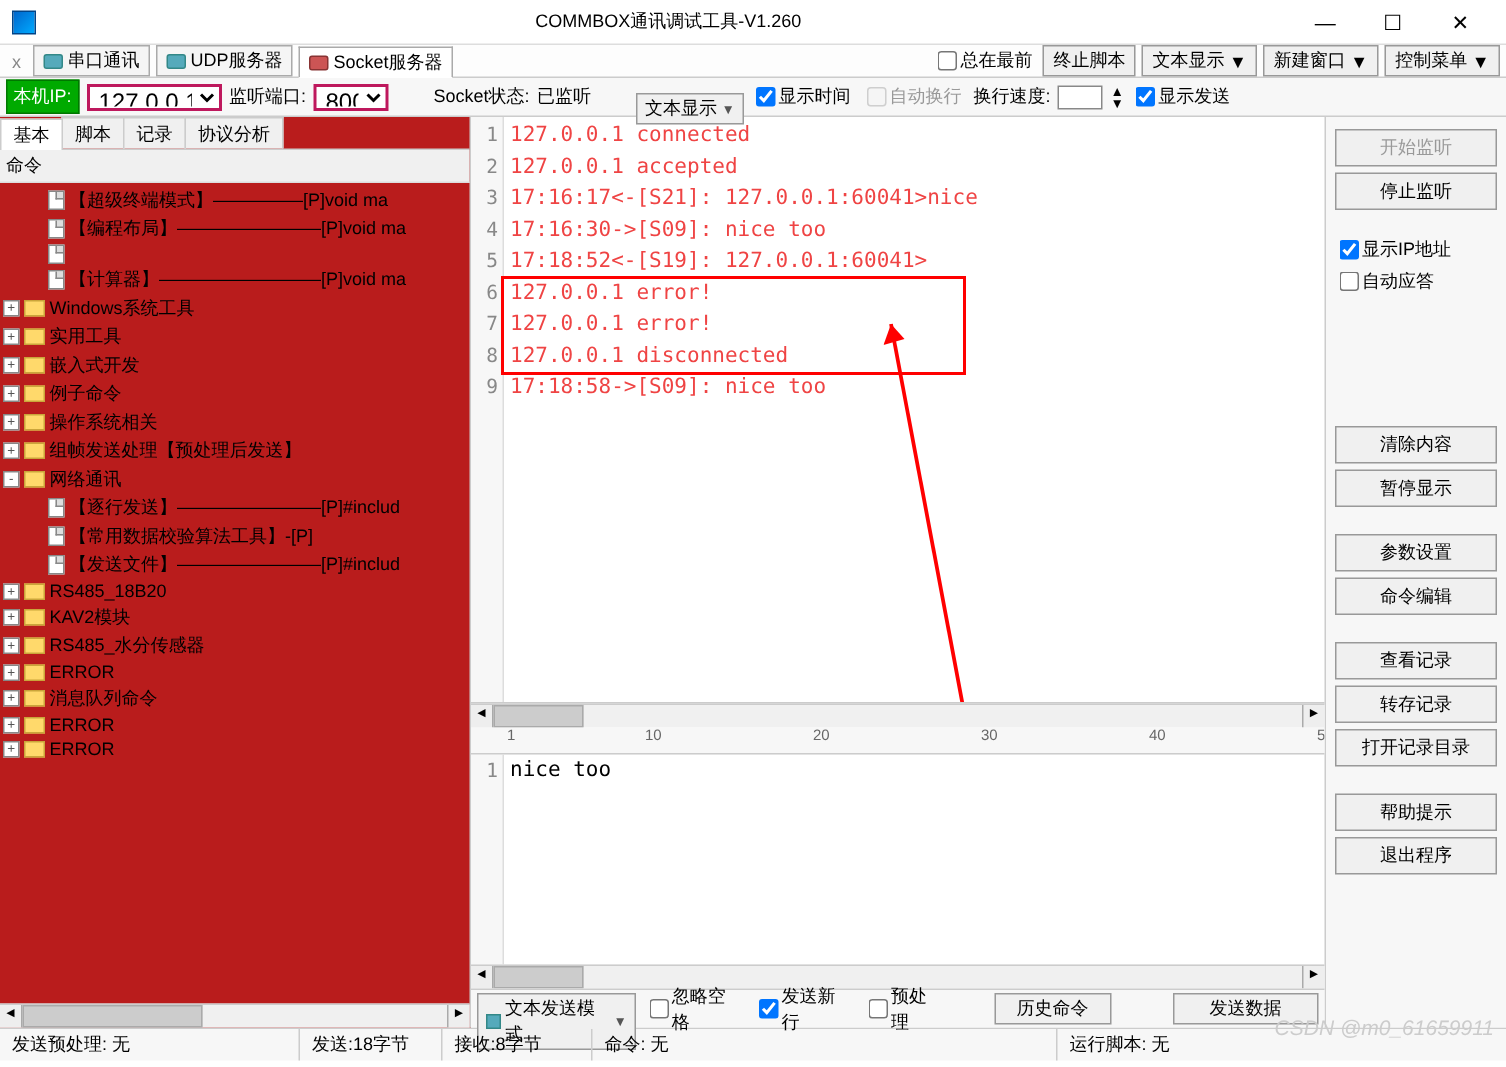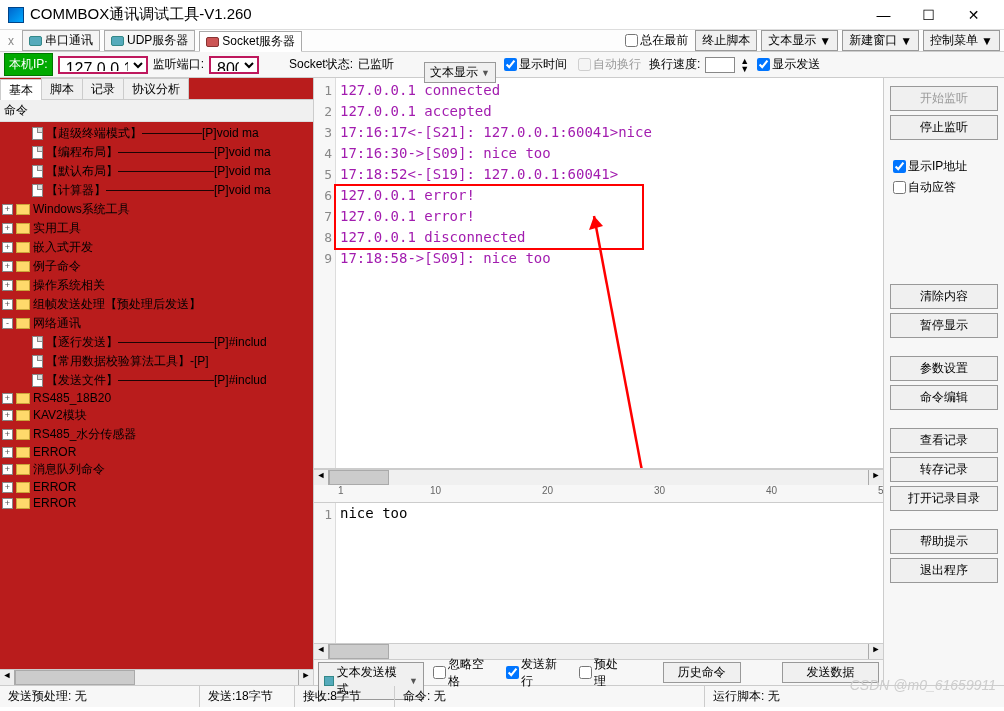--- a/index.html
+++ b/index.html
@@ -1,19 +1,19 @@
 <!DOCTYPE html>
 <html><head>
 <meta charset="utf-8">
 <style>
 * { box-sizing: border-box; margin: 0; padding: 0; }
 body { font-family: "Microsoft YaHei", SimSun, sans-serif; font-size: 12px; background: #fff; width: 1004px; height: 711px; overflow: hidden; position: relative; }
 .titlebar { height: 30px; background: #fff; border-bottom: 1px solid #ddd; display: flex; align-items: center; padding: 0 8px; }
 .titlebar-icon { width: 16px; height: 16px; margin-right: 6px; background: linear-gradient(135deg,#06c,#0af); border:1px solid #048;}
-.titlebar-title { flex: 1; font-size: 15px; }
+.titlebar-title { flex: 1; font-size: 12px; text-align: center; }
 .winbtns { display: flex; }
 .winbtn { width: 45px; height: 28px; display: flex; align-items: center; justify-content: center; font-size: 14px; cursor: pointer; }
 .topbar { height: 22px; border-bottom: 1px solid #ccc; display: flex; align-items: center; padding: 0 4px; gap: 4px; background:#fdfdfd;}
 .tabbtn { display: inline-flex; align-items: center; padding: 1px 6px; border: 1px solid #aaa; background: #f5f5f5; font-size: 12px; gap:3px; cursor:pointer;}
 .tabbtn.active { background: #fff; border-bottom-color:#fff; position:relative; top:1px;}
 .tab-icon{width:13px;height:10px;background:#5ab;border:1px solid #388;border-radius:2px;}
 .tab-icon.r{background:#c55;border-color:#833;}
 .tab-close{padding:0 4px;color:#888;}
 .spacer { flex: 1; }
 .cbx { display:inline-flex; align-items:center; gap:2px; margin: 0 3px; }
@@ -35,21 +35,21 @@
 .noexp{width:14px;display:inline-block;}
 .folder-icon{width:14px;height:11px;background:#ffd96b;border:1px solid #caa53a;margin-right:3px;}
 .file-icon{width:11px;height:13px;background:#fff;border:1px solid #888;margin-right:3px;position:relative;}
 .file-icon::after{content:"";position:absolute;top:0;right:0;width:4px;height:4px;background:#ddd;border-left:1px solid #888;border-bottom:1px solid #888;}
 .indent{display:inline-block;}
 .hscroll{height:16px;background:#f0f0f0;border-top:1px solid #ccc;display:flex;}
 .hscroll .thumb{background:#ccc;border:1px solid #aaa;}
 .center { flex: 1; display:flex; flex-direction:column; border-right:1px solid #ccc;}
 .log-area{flex:1;display:flex;border-bottom:1px solid #ccc;position:relative;overflow:hidden;}
 .gutter{width:22px;background:#f7f7f7;border-right:1px solid #ddd;font-family:Consolas,monospace;font-size:13px;color:#888;text-align:right;padding:2px 3px 2px 0;line-height:21px;}
-.log-content{flex:1;font-family:Consolas,monospace;font-size:14px;padding:2px 4px;line-height:21px;white-space:pre;color:#a21caf;position:relative;}
+.log-content{flex:1;font-family:Consolas,monospace;font-size:14px;padding:2px 4px;line-height:21px;white-space:pre;color:#ef4444;position:relative;}
 .redbox{position:absolute;border:2px solid red;pointer-events:none;}
 .arrow-svg{position:absolute;pointer-events:none;}
 .ruler{height:18px;background:#f7f7f7;border-bottom:1px solid #ccc;font-size:10px;position:relative;overflow:hidden;}
 .ruler span{position:absolute;top:0;color:#666;}
 .input-area{height:140px;display:flex;}
 .input-area .gutter{line-height:20px;}
 .input-text{flex:1;font-family:Consolas,monospace;font-size:14px;padding:2px 4px;}
 .bottom-toolbar{height:26px;border-top:1px solid #ccc;display:flex;align-items:center;padding:2px 4px;gap:6px;background:#f7f7f7;}
 .rightpanel{width:120px;padding:8px 6px;display:flex;flex-direction:column;gap:4px;background:#f7f7f7;}
 .rightpanel .btn{width:100%;padding:3px 2px;text-align:center;}
@@ -157,21 +157,20 @@
         <div class="tree-item">
           <span class="indent" style="width:16px"></span>
           <span class="noexp"></span>
           <span class="file-icon"></span>
           <span>【编程布局】————————[P]void ma</span>
         </div>
         <div class="tree-item">
           <span class="indent" style="width:16px"></span>
           <span class="noexp"></span>
           <span class="file-icon"></span>
-          <span>【默认布局】————————[P]void ma</span>
         </div>
         <div class="tree-item">
           <span class="indent" style="width:16px"></span>
           <span class="noexp"></span>
           <span class="file-icon"></span>
           <span>【计算器】—————————[P]void ma</span>
         </div>
         <div class="tree-item">
           <span class="indent" style="width:0px"></span>
           <span class="expander">+</span>

